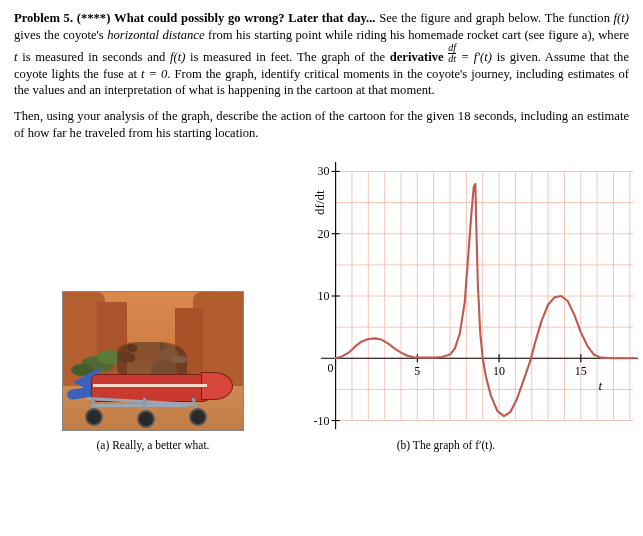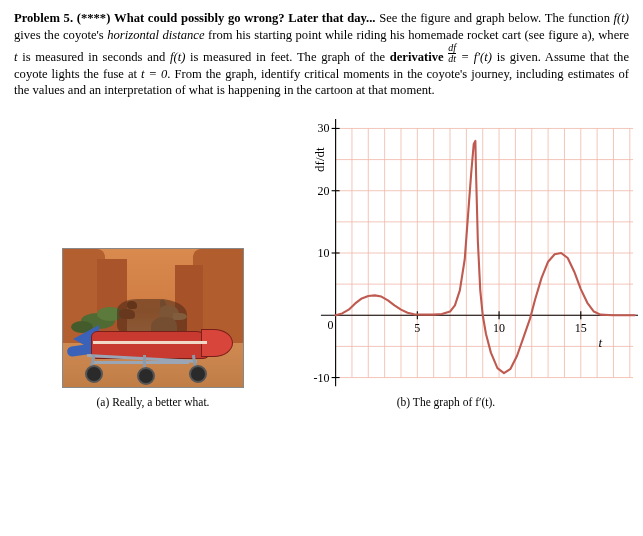--- a/index.html
+++ b/index.html
@@ -177,20 +177,21 @@
 <div class="page">
 
   <div class="prob-body">
     <p>
       <span class="bold">Problem 5.</span>
       <span class="bold">(****)</span>
       <span class="bold">What could possibly go wrong?  Later that day...</span>
       <span>See the figure and graph below. The function </span><span class="math-i">f(t)</span><span> gives the coyote's </span><span class="it">horizontal distance</span><span> from his starting point while riding his homemade rocket cart (see figure a), where </span><span class="math-i">t</span><span> is measured in seconds and </span><span class="math-i">f(t)</span><span> is measured in feet. The graph of the </span><span class="bold">derivative</span>
       <span class="frac"><span class="num">df</span><span class="bar"></span><span class="den">dt</span></span><span class="math-i"> = f′(t)</span><span> is given. Assume that the coyote lights the fuse at </span><span class="math-i">t = 0</span><span>. From the graph, identify critical moments in the coyote's journey, including estimates of the values and an interpretation of what is happening in the cartoon at that moment.</span>
     </p>
+    <p>Then, using your analysis of the graph, describe the action of the cartoon for the given 18 seconds, including an estimate of how far he traveled from his starting location.</p>
   </div>
 
   <div class="figwrap">
 
     <div class="fig-a">
       <div class="sky"></div>
       <div class="mesa m1"></div>
       <div class="mesa m2"></div>
       <div class="mesa m3"></div>
       <div class="mesa m4"></div>

